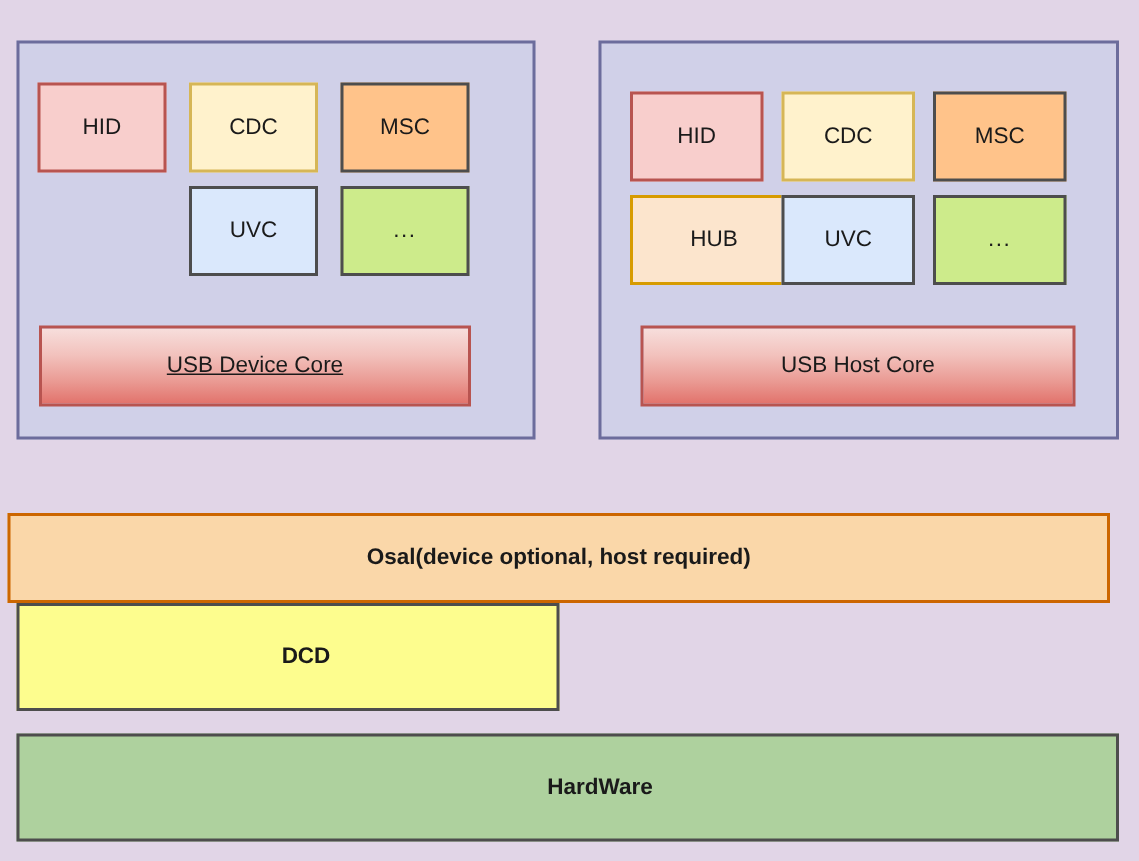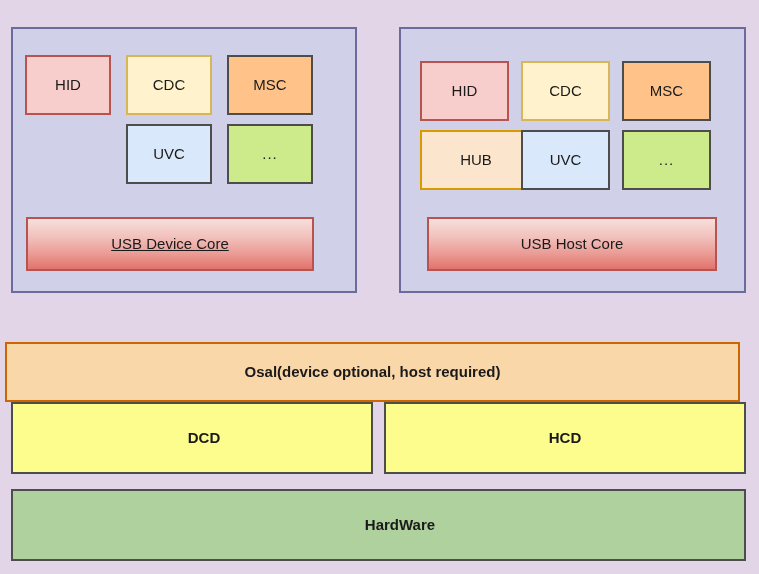--- a/index.html
+++ b/index.html
@@ -128,21 +128,18 @@
     <span>USB Host Core</span>
   </div>
 
   <div class="node layer layer-osal" style="left:5px; top:315px; width:735px; height:60px;margin-top:27px;">
     <span>Osal(device optional, host required)</span>
   </div>
 
   <div class="node layer layer-dcd" style="left:11px; top:402px; width:362px; height:72px;padding-left:24px;">
     <span>DCD</span>
   </div>
-  <div class="node layer layer-dcd" style="left:384px; top:402px; width:362px; height:72px;">
-    <span>HCD</span>
-  </div>
 
   <div class="node layer layer-green" style="left:11px; top:489px; width:735px; height:72px;padding-left:43px;">
     <span>HardWare</span>
   </div>
 
 </div>
 
 </body></html>

